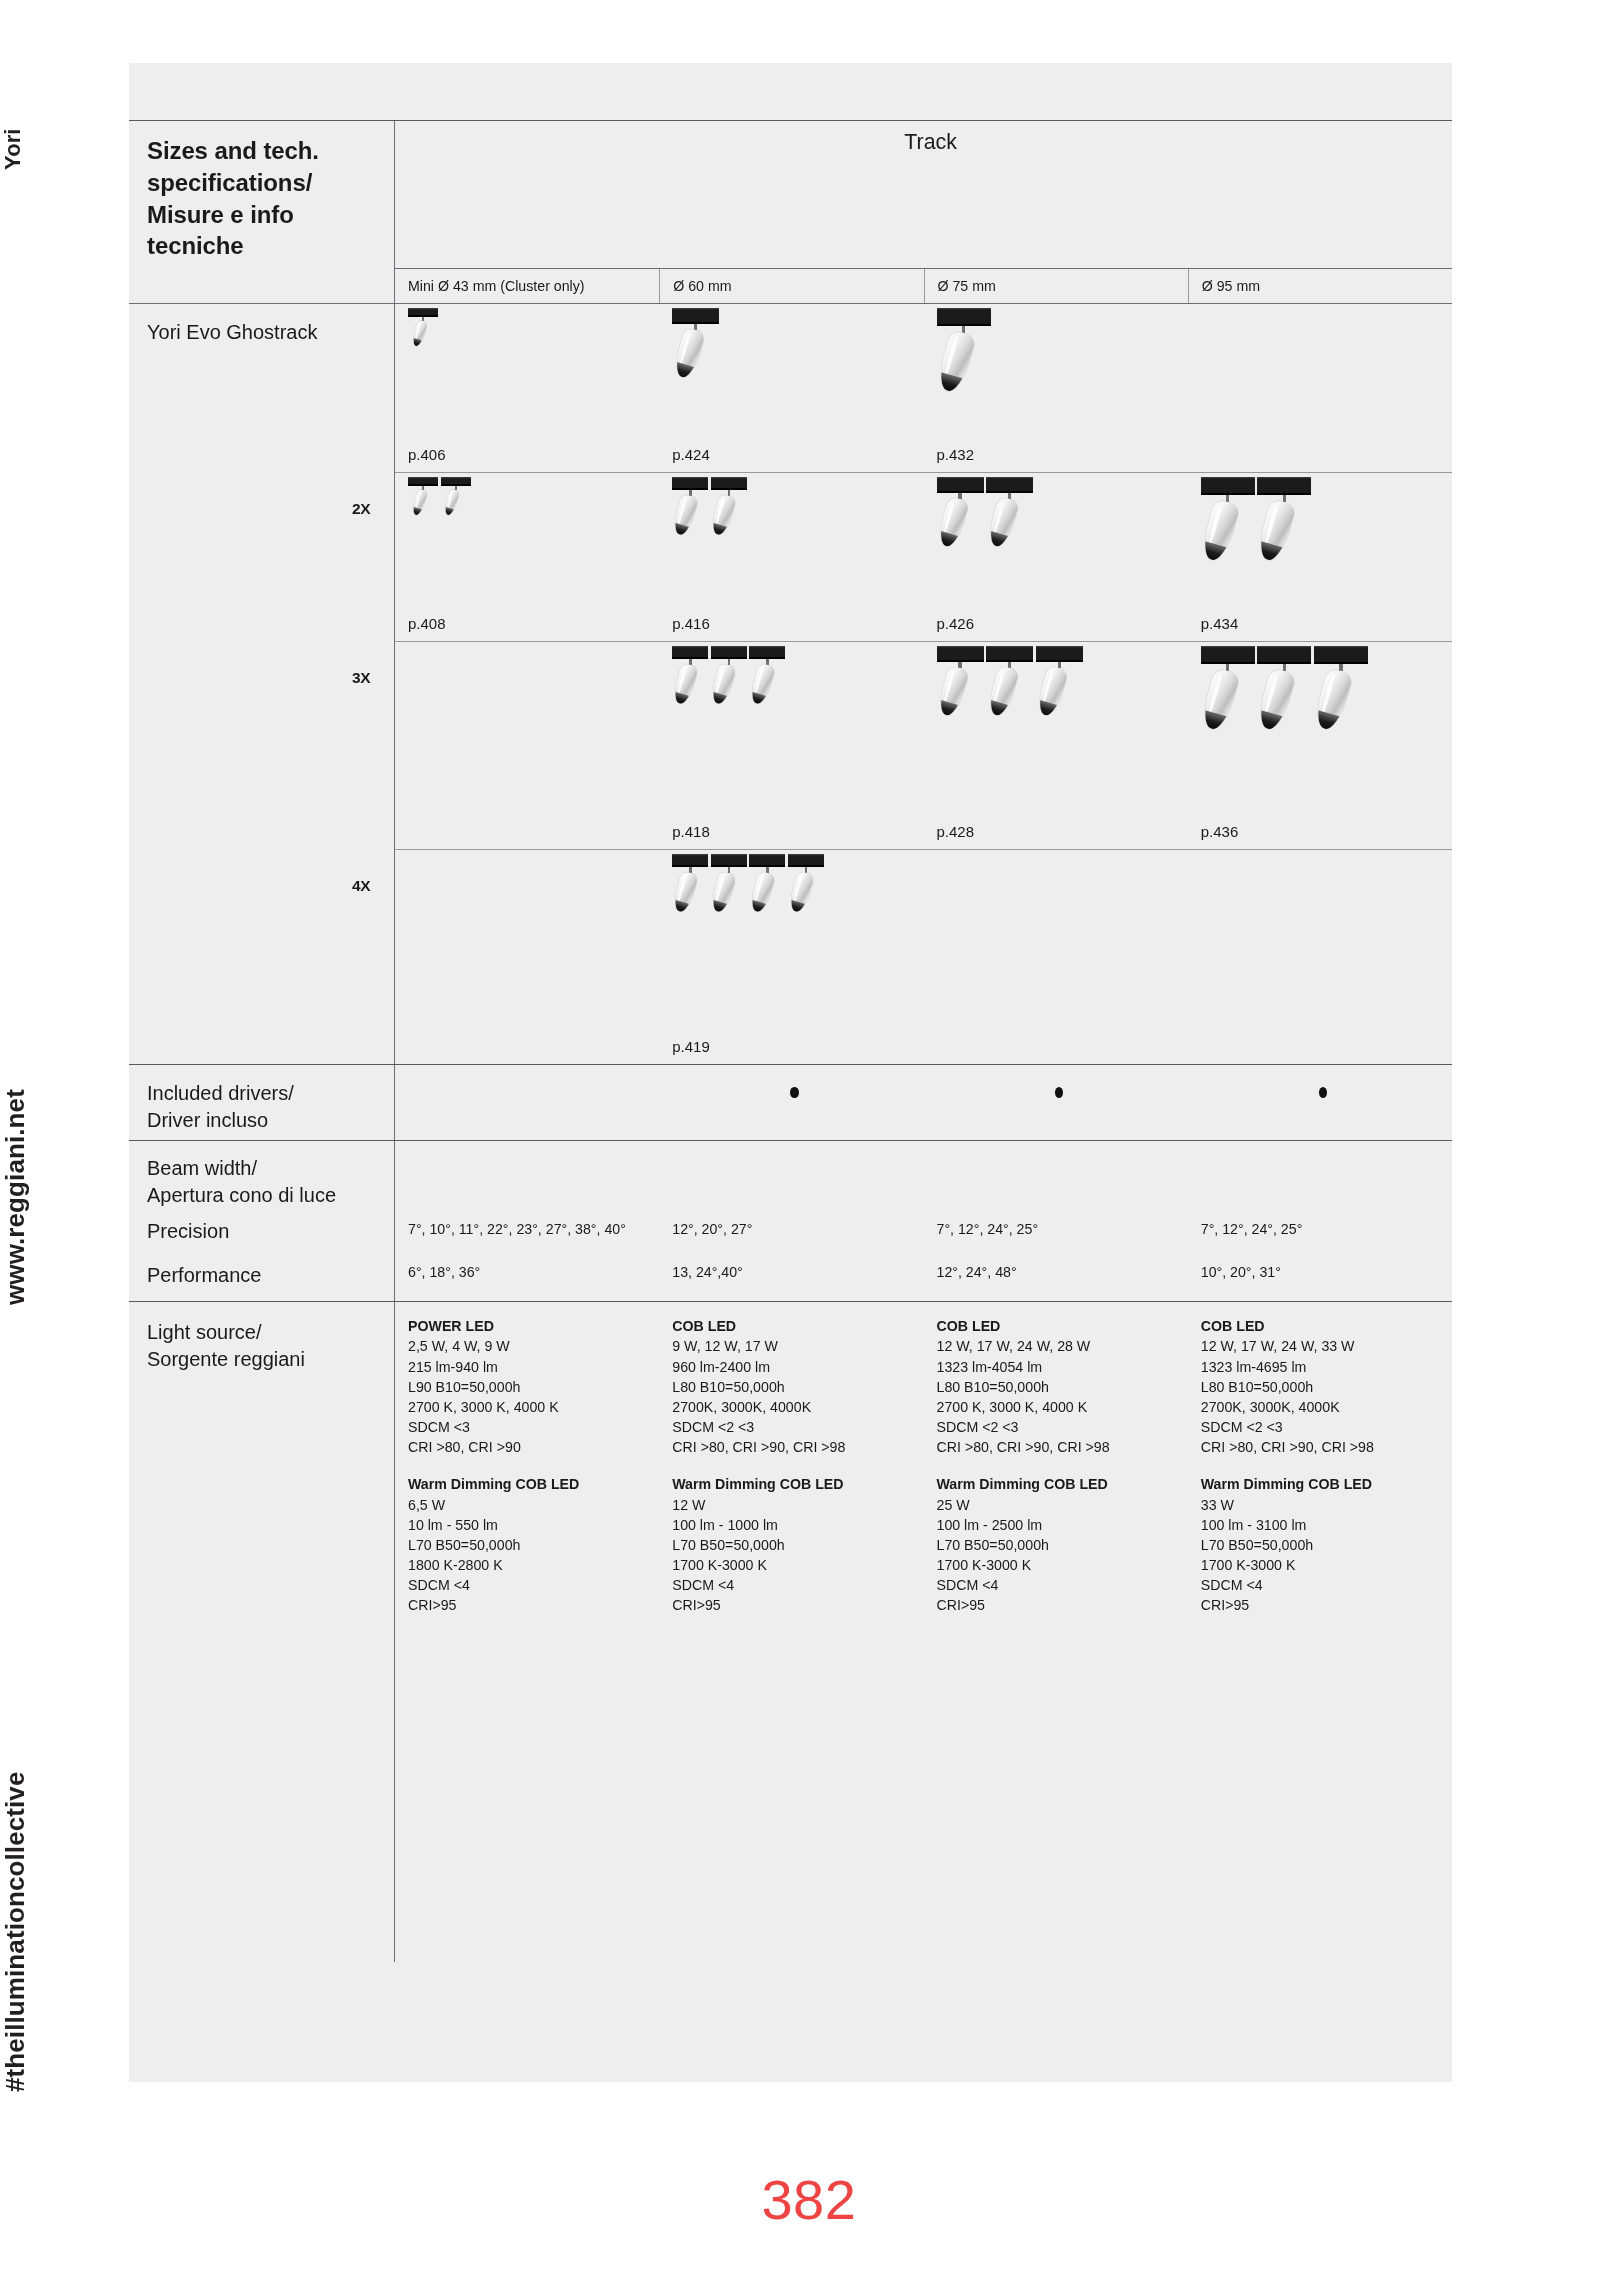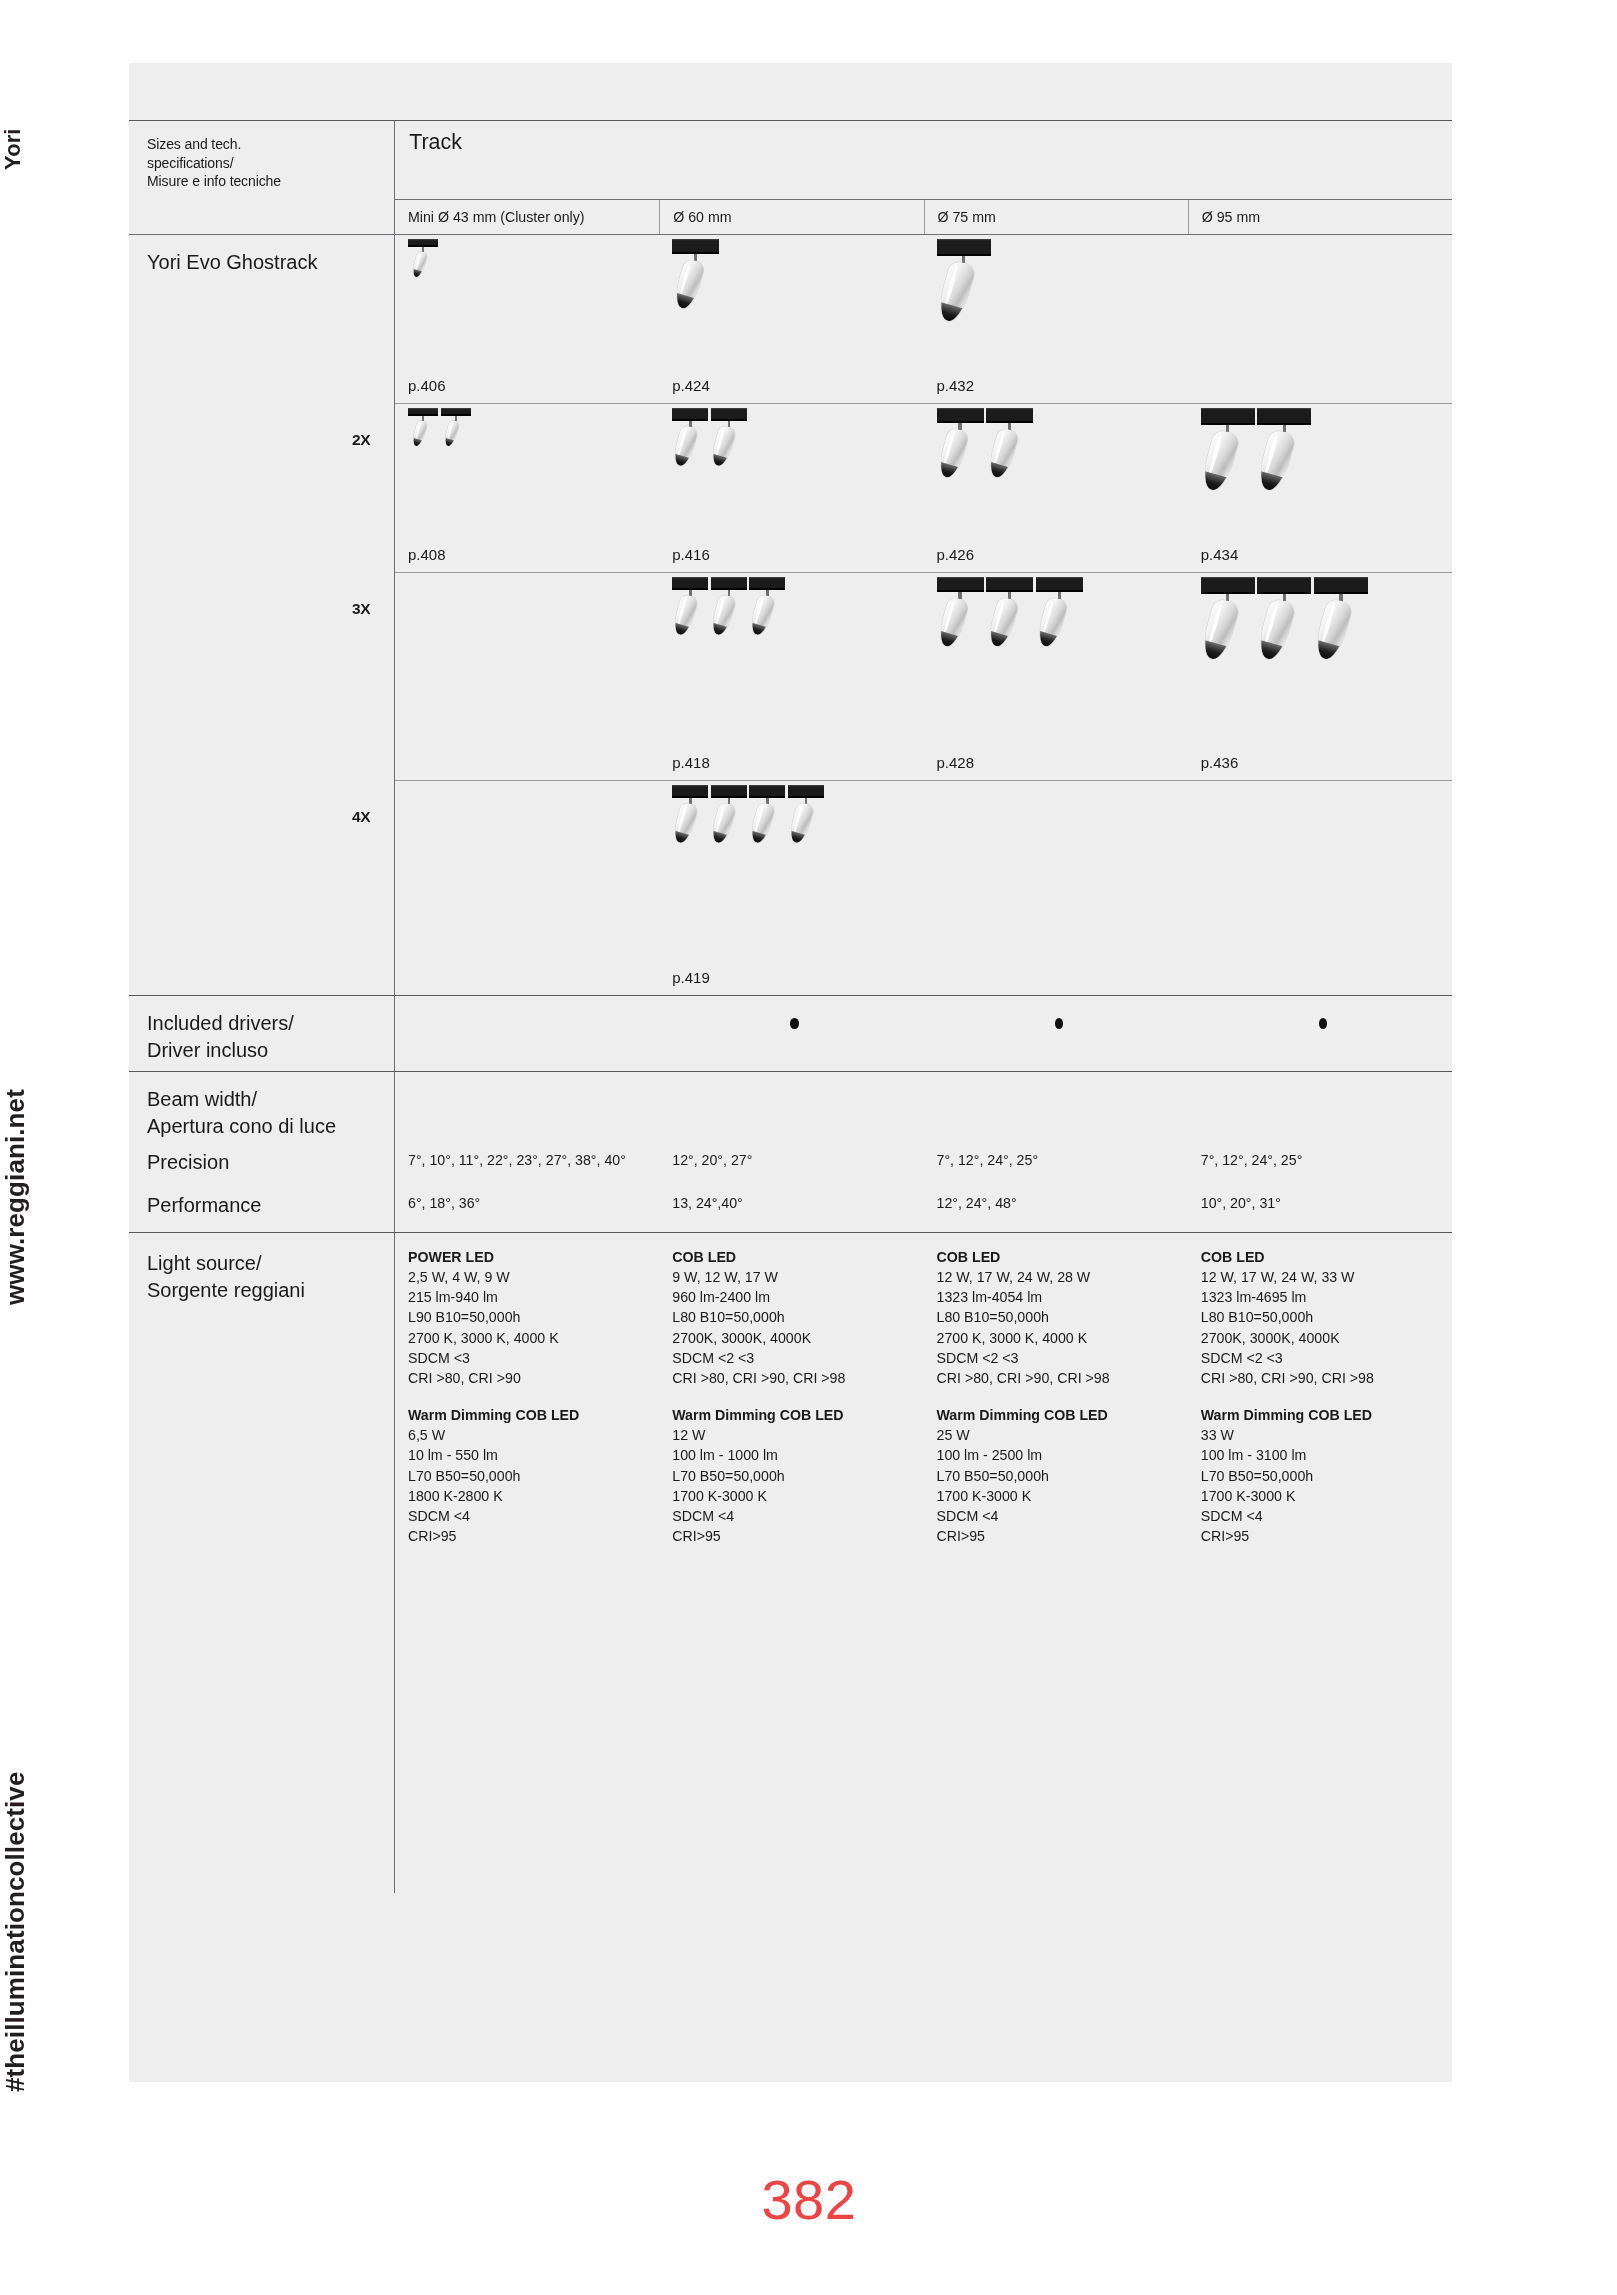--- a/index.html
+++ b/index.html
@@ -50,29 +50,29 @@
   .col-body{
     flex:1; display:flex; box-sizing:border-box;
     border-left:1.3px solid #6d6e71;
   }
   .cell{
     width:25%; box-sizing:border-box;
     padding:10.4px 6.5px 6.5px 13px;
     position:relative;
   }
 
-  .lbl-big{ font-size:14px; font-weight:400; line-height:1.32; letter-spacing:-0.1px; }
+  .lbl-big{ font-size:24px; font-weight:700; line-height:1.32; letter-spacing:-0.1px; }
   .lbl-reg{ font-size:20px; font-weight:400; line-height:1.35; }
   .small{ font-size:14.2px; font-weight:400; line-height:1.42; }
   .small-b{ font-size:14.2px; font-weight:700; line-height:1.42; }
 
   
   #track-head{ min-height:78px; }
   #track-head .col-body{ padding:9px 0 0 14.2px; display:block; }
-  #track-title{ font-size:21.4px; font-weight:400; }
+  #track-title{ font-size:21.4px; font-weight:400;text-align:center; }
 
   
   #size-head .cell{ padding:9px 6.5px 9px 13px; font-size:14.2px; }
   #size-head .cell + .cell{ border-left:1.3px solid #9a9a9a; }
 
   
   #product-grid{ position:relative; }
   #product-grid .col-body{ display:block; padding:0; }
   .prod-row{ position:relative; display:flex; }
   .prod-row + .prod-row{ border-top:1.3px solid #9a9a9a; }

